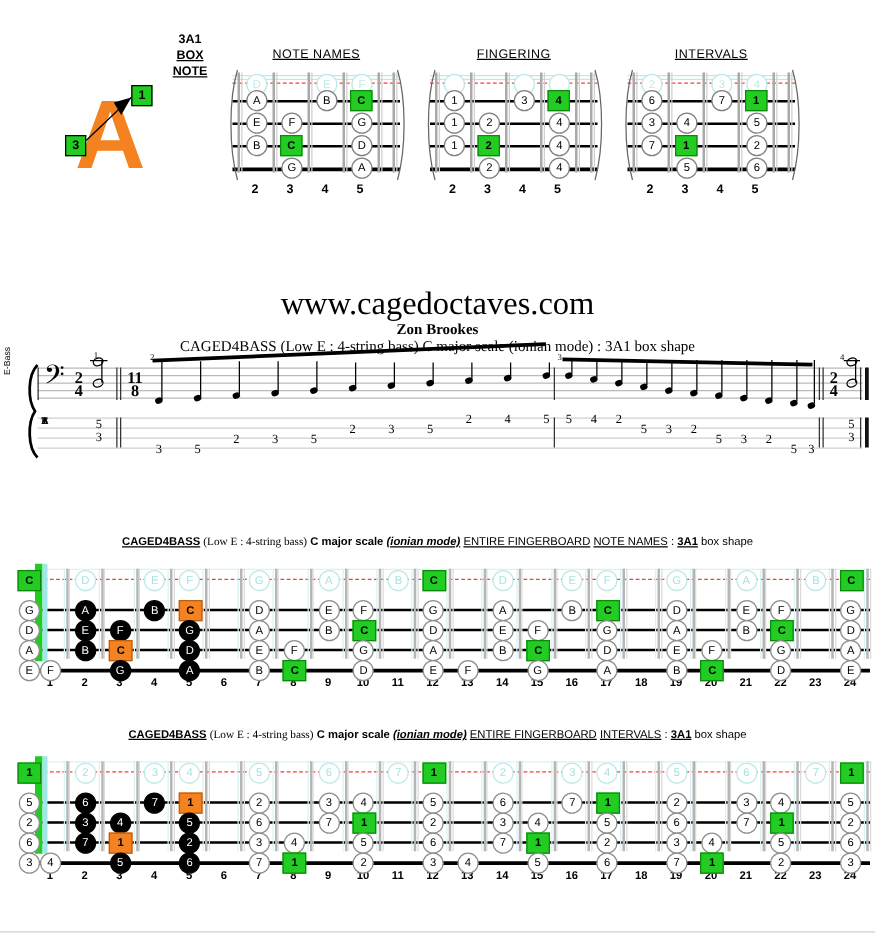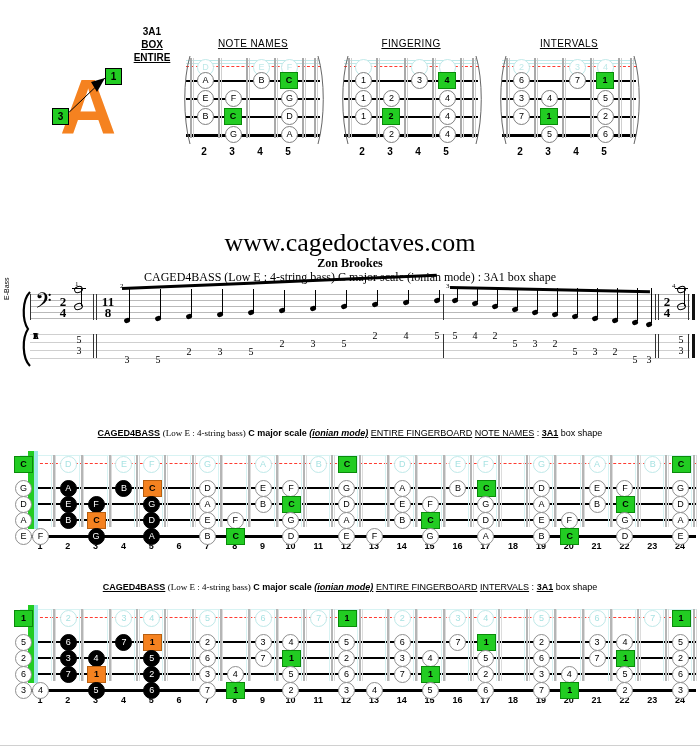--- a/index.html
+++ b/index.html
@@ -84,21 +84,21 @@
   <svg class="abs" id="logo-arrow" viewBox="0 0 120 95">
     <line x1="8" y1="60" x2="50" y2="20" stroke="#000" stroke-width="1"></line>
     <polygon points="50,20 36,24 42,34" fill="#000"></polygon>
   </svg>
   <div class="mark" id="mark1">1</div>
   <div class="mark" id="mark3">3</div>
 </div>
 <div class="abs" id="shape-label">
   <span>3A1</span>
   <span class="ul">BOX</span>
-  <span class="ul">ENTIRE</span>
+  <span class="ul">NOTE</span>
 </div>
 
 <div class="abs boxdiag" id="box0" style="left:180px;top:38px;">
     <div class="boxtitle">NOTE NAMES</div>
     <div class="bfnum" style="left:17px;top:108px;">2</div>
     <div class="bfnum" style="left:45px;top:108px;">3</div>
     <div class="bfnum" style="left:73px;top:108px;">4</div>
     <div class="bfnum" style="left:101px;top:108px;">5</div>
     <div class="boxbody">
       <div class="bopen" style="top:6px;"></div>

